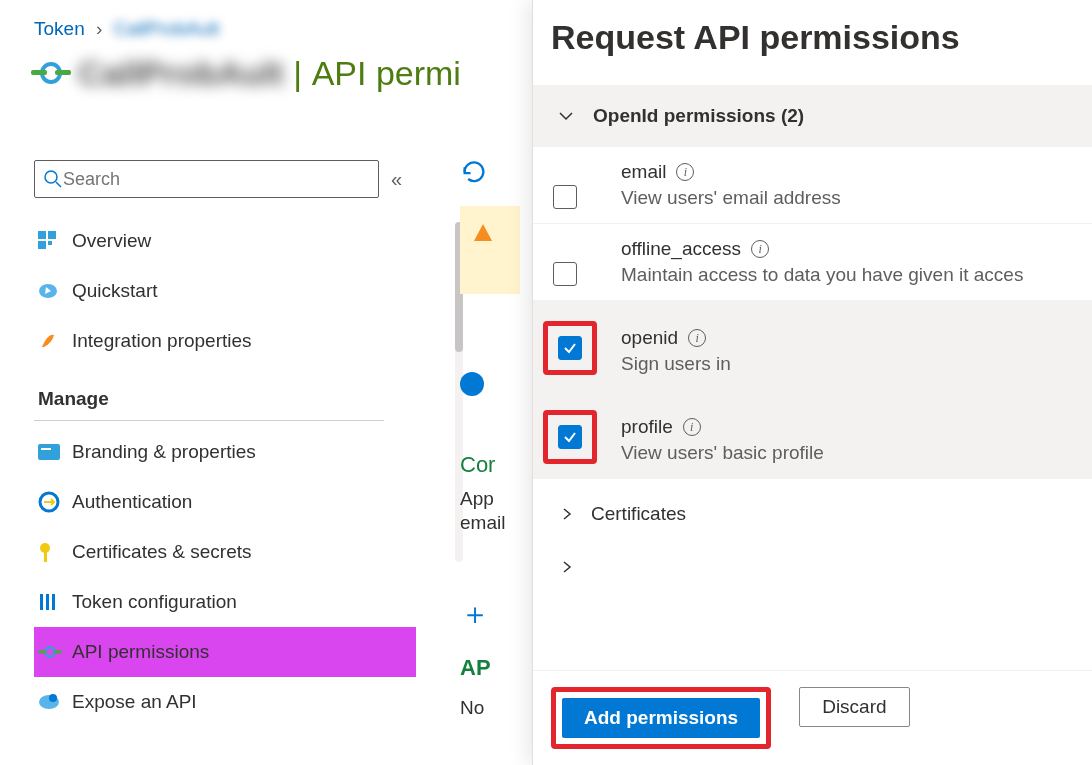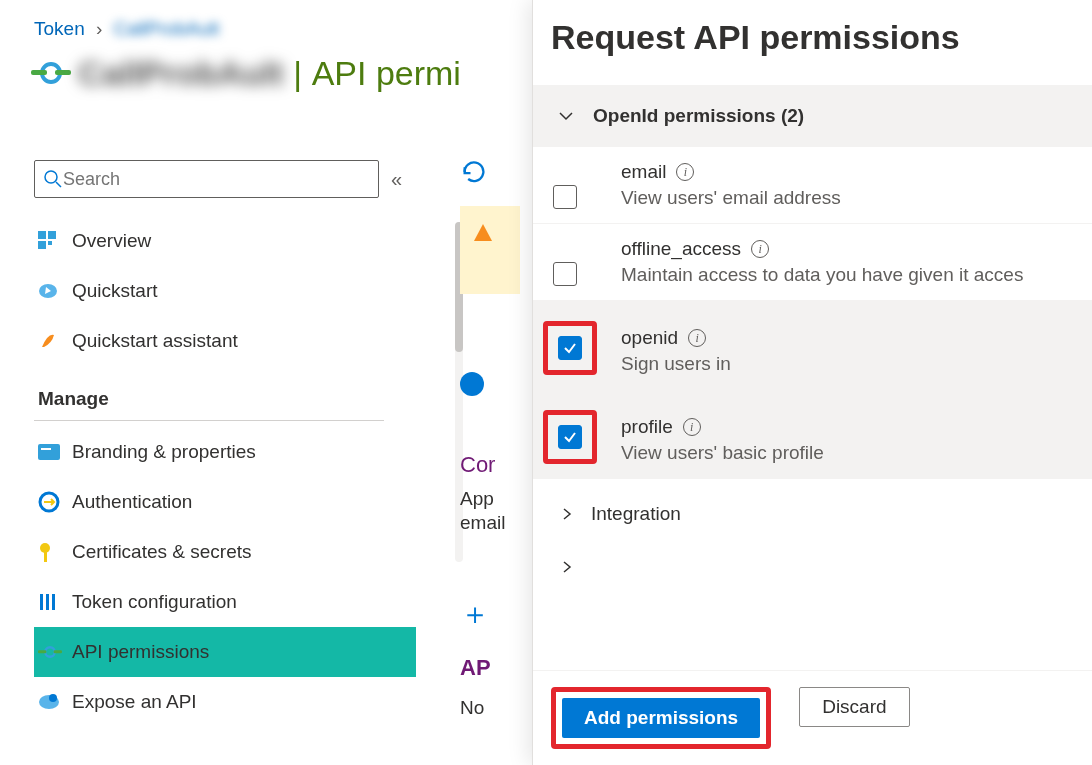--- a/index.html
+++ b/index.html
@@ -21,30 +21,30 @@
 .leftcol { position: absolute; left: 34px; top: 160px; width: 385px; }
 .searchwrap { display: flex; align-items: center; }
 .search { display: flex; align-items: center; border: 1px solid #605e5c; border-radius: 2px; height: 38px; width: 345px; padding: 0 8px; }
 .search input { border: none; outline: none; font-size: 18px; flex: 1; color: #605e5c; }
 .collapse { font-size: 20px; color: #605e5c; margin-left: 12px; letter-spacing: -6px; }
 
 .navlist { margin-top: 18px; position: relative; }
 .navlist .scroll-track { position: absolute; right: -44px; top: 6px; width: 8px; height: 340px; background: #f3f2f1; border-radius: 4px; }
 .navlist .scroll-thumb { position: absolute; right: -44px; top: 6px; width: 8px; height: 130px; background: #c8c6c4; border-radius: 4px; }
 .navitem { display: flex; align-items: center; height: 50px; padding-left: 4px; font-size: 19px; color: #323130; cursor: pointer; width: 382px; }
-.navitem.active { background: #14b8a6; }
+.navitem.active { background: #d946ef; }
 .navitem .nicon { width: 34px; display: flex; align-items: center; justify-content: flex-start; }
 .navgroup { font-size: 19px; font-weight: 600; color: #323130; padding: 22px 0 10px 4px; border-bottom: 1px solid #d2d0ce; width: 350px; margin-bottom: 6px; }
 
 
 .mainpeek { position: absolute; left: 460px; top: 158px; width: 80px; }
 .refresh { color: #0078d4; font-size: 26px; }
 .warnbar { margin-top: 20px; background: #fff4ce; height: 88px; width: 60px; display:flex; align-items:flex-start; padding: 16px 0 0 12px; }
 .bluecircle { margin-top: 78px; width: 24px; height: 24px; border-radius: 50%; background: #0078d4; }
-.peekrow { margin-top: 56px; font-size: 22px; color: #701a75; }
+.peekrow { margin-top: 56px; font-size: 22px; color: #15803d; }
 .peekrow.s { font-size: 19px; color: #323130; margin-top: 10px; }
 .plus { color: #0078d4; font-size: 30px; font-weight: 300; margin-top: 60px; }
 
 
 .panel { position: absolute; right: 0; top: 0; width: 560px; height: 765px; background: #fff; border-left: 1px solid #e1dfdd; box-shadow: -4px 0 20px rgba(0,0,0,0.1); }
 .panel h1 { font-size: 34px; font-weight: 600; padding: 18px 0 28px 18px; }
 .grouphead { background: #f3f2f1; display: flex; align-items: center; padding: 20px 24px; font-size: 19px; font-weight: 600; cursor: pointer; }
 .grouphead .gchev { margin-right: 18px; }
 
 .permrow { display: flex; align-items: flex-end; padding: 14px 0 14px 18px; border-bottom: 1px solid #f3f2f1; }
@@ -128,21 +128,21 @@
           </svg>
         </span>
       <span>Quickstart</span>
     </div>
     <div class="navitem">
       <span class="nicon">
           <svg width="20" height="20">
             <path d="M4 16 Q10 2 16 4 Q14 12 6 16 Z" fill="#f78d1e"></path>
           </svg>
         </span>
-      <span>Quickstart assistant</span>
+      <span>Integration properties</span>
     </div>
 
     <div class="navgroup">Manage</div>
 
     <div class="navitem">
       <span class="nicon">
           <svg width="22" height="16">
             <rect x="0" y="0" width="22" height="16" rx="2" fill="#32a0da"></rect>
             <rect x="3" y="4" width="10" height="2" fill="#fff"></rect>
           </svg>
@@ -295,21 +295,21 @@
       <div class="permdesc">View users' basic profile</div>
     </div>
   </div>
 
   <div class="subgroup">
     <span>
         <svg width="16" height="16">
           <path d="M5 3 L11 8 L5 13" fill="none" stroke="#323130" stroke-width="1.5"></path>
         </svg>
       </span>
-    <span>Integration</span>
+    <span>Certificates</span>
   </div>
 
   <div class="subgroup" style="padding-top:10px">
     <span>
         <svg width="16" height="16">
           <path d="M5 3 L11 8 L5 13" fill="none" stroke="#323130" stroke-width="1.5"></path>
         </svg>
       </span>
   </div>
 

